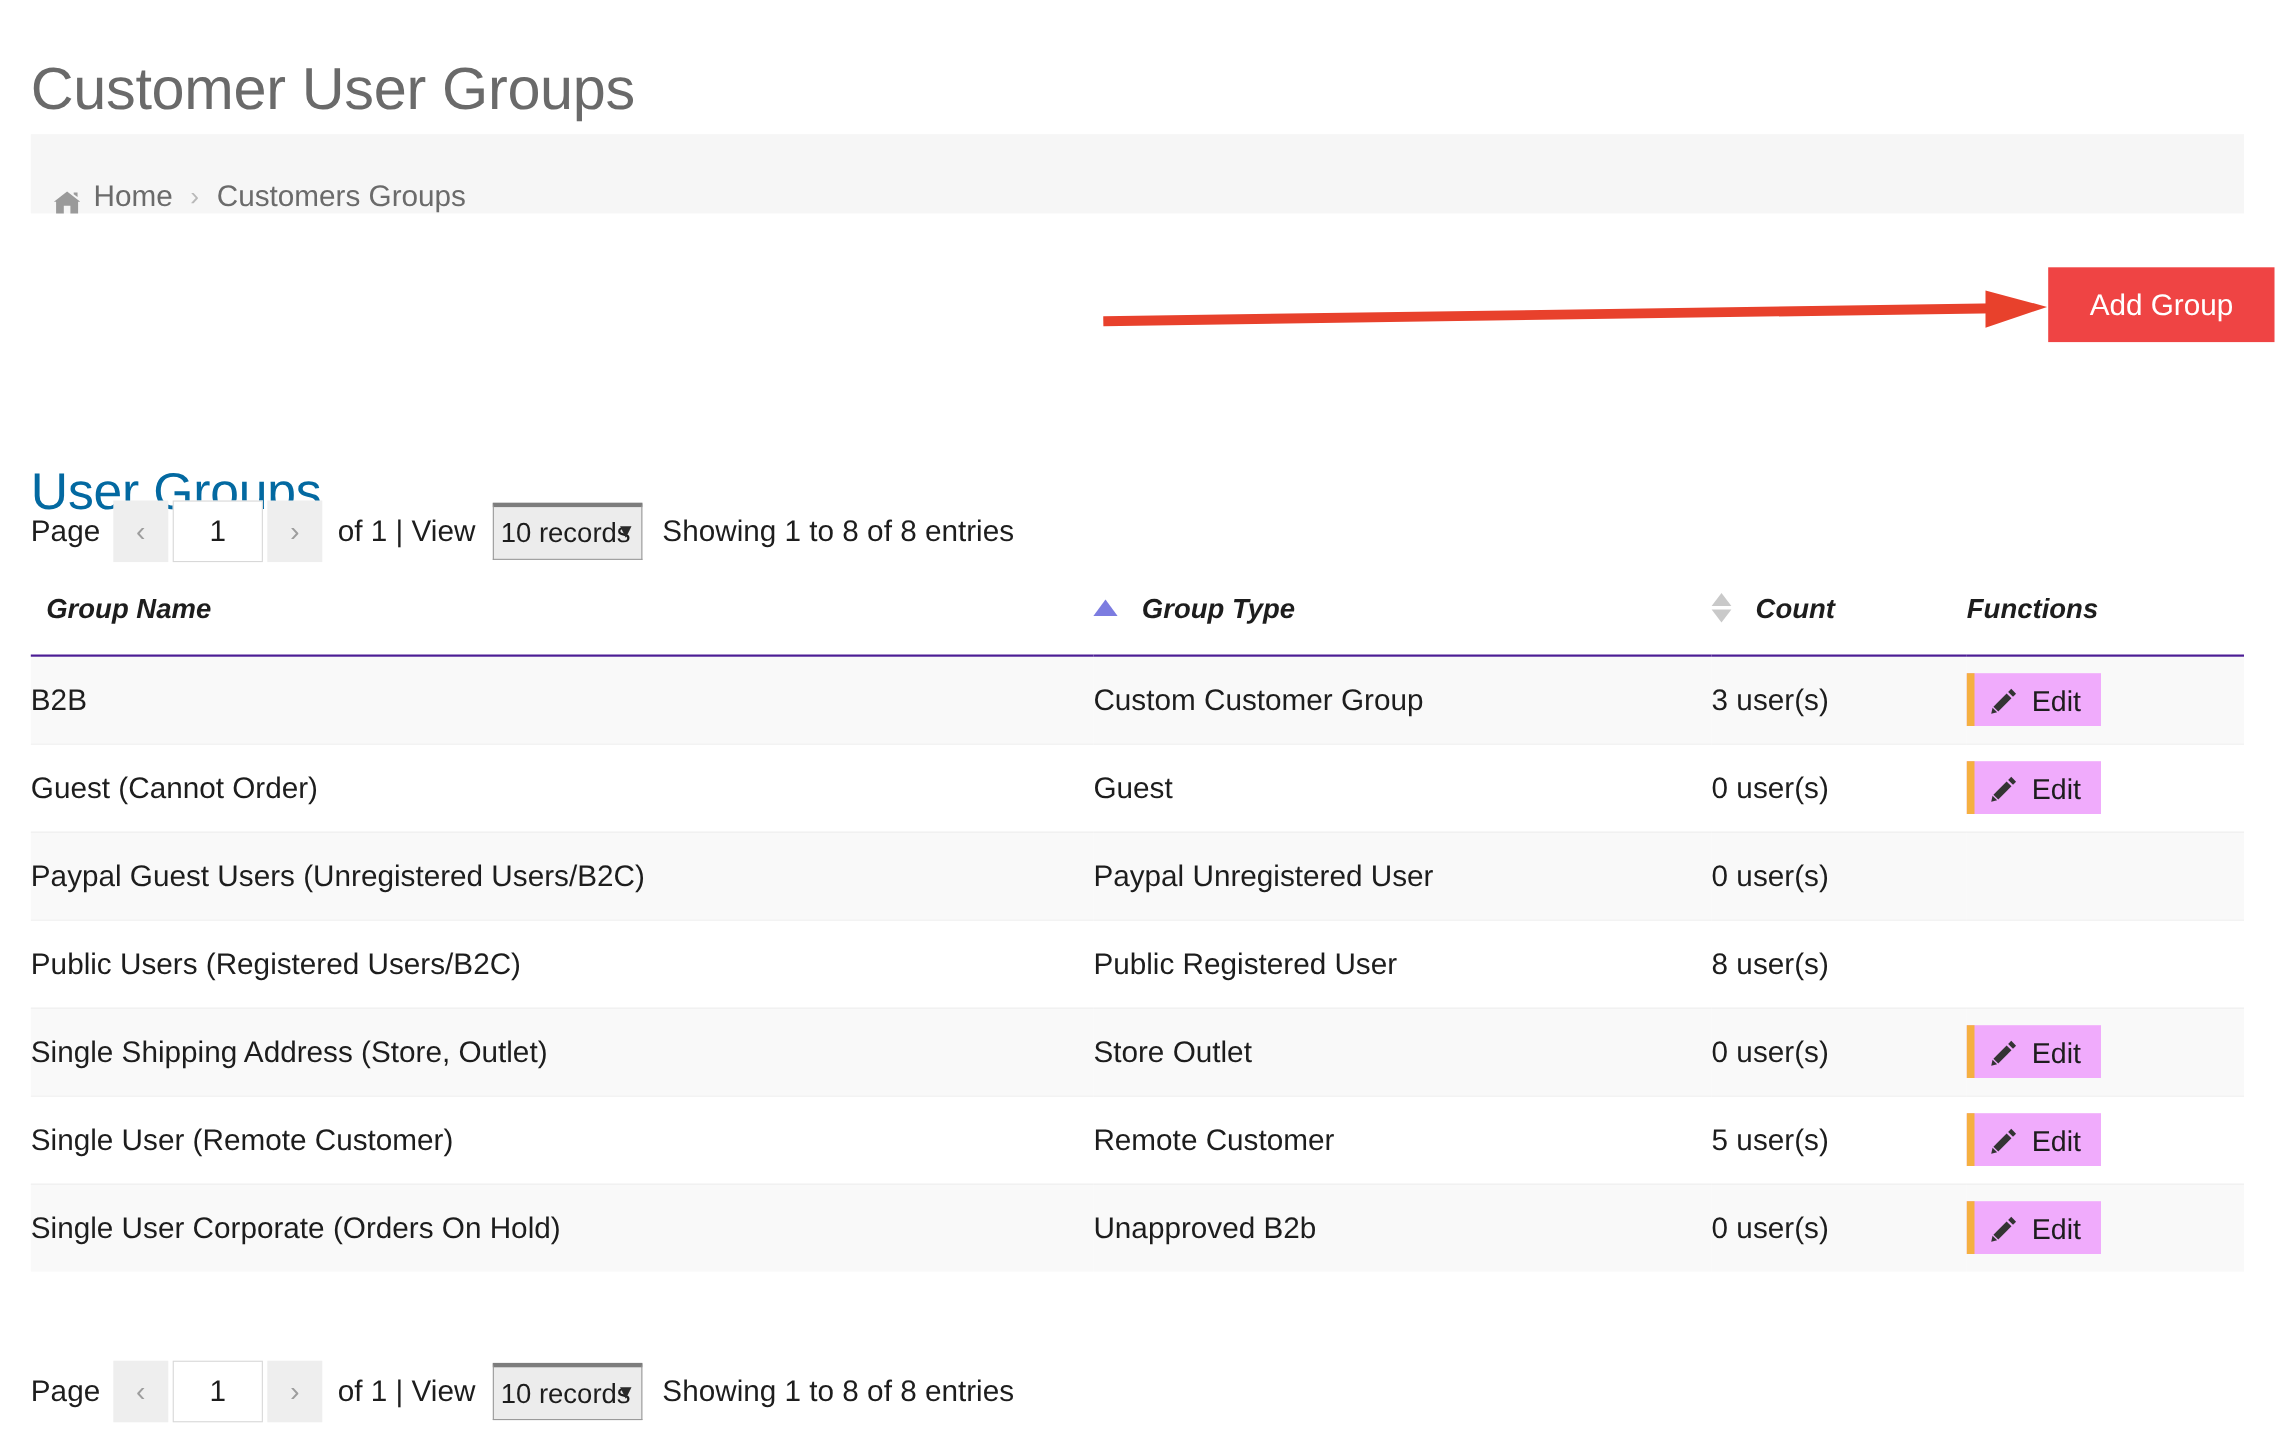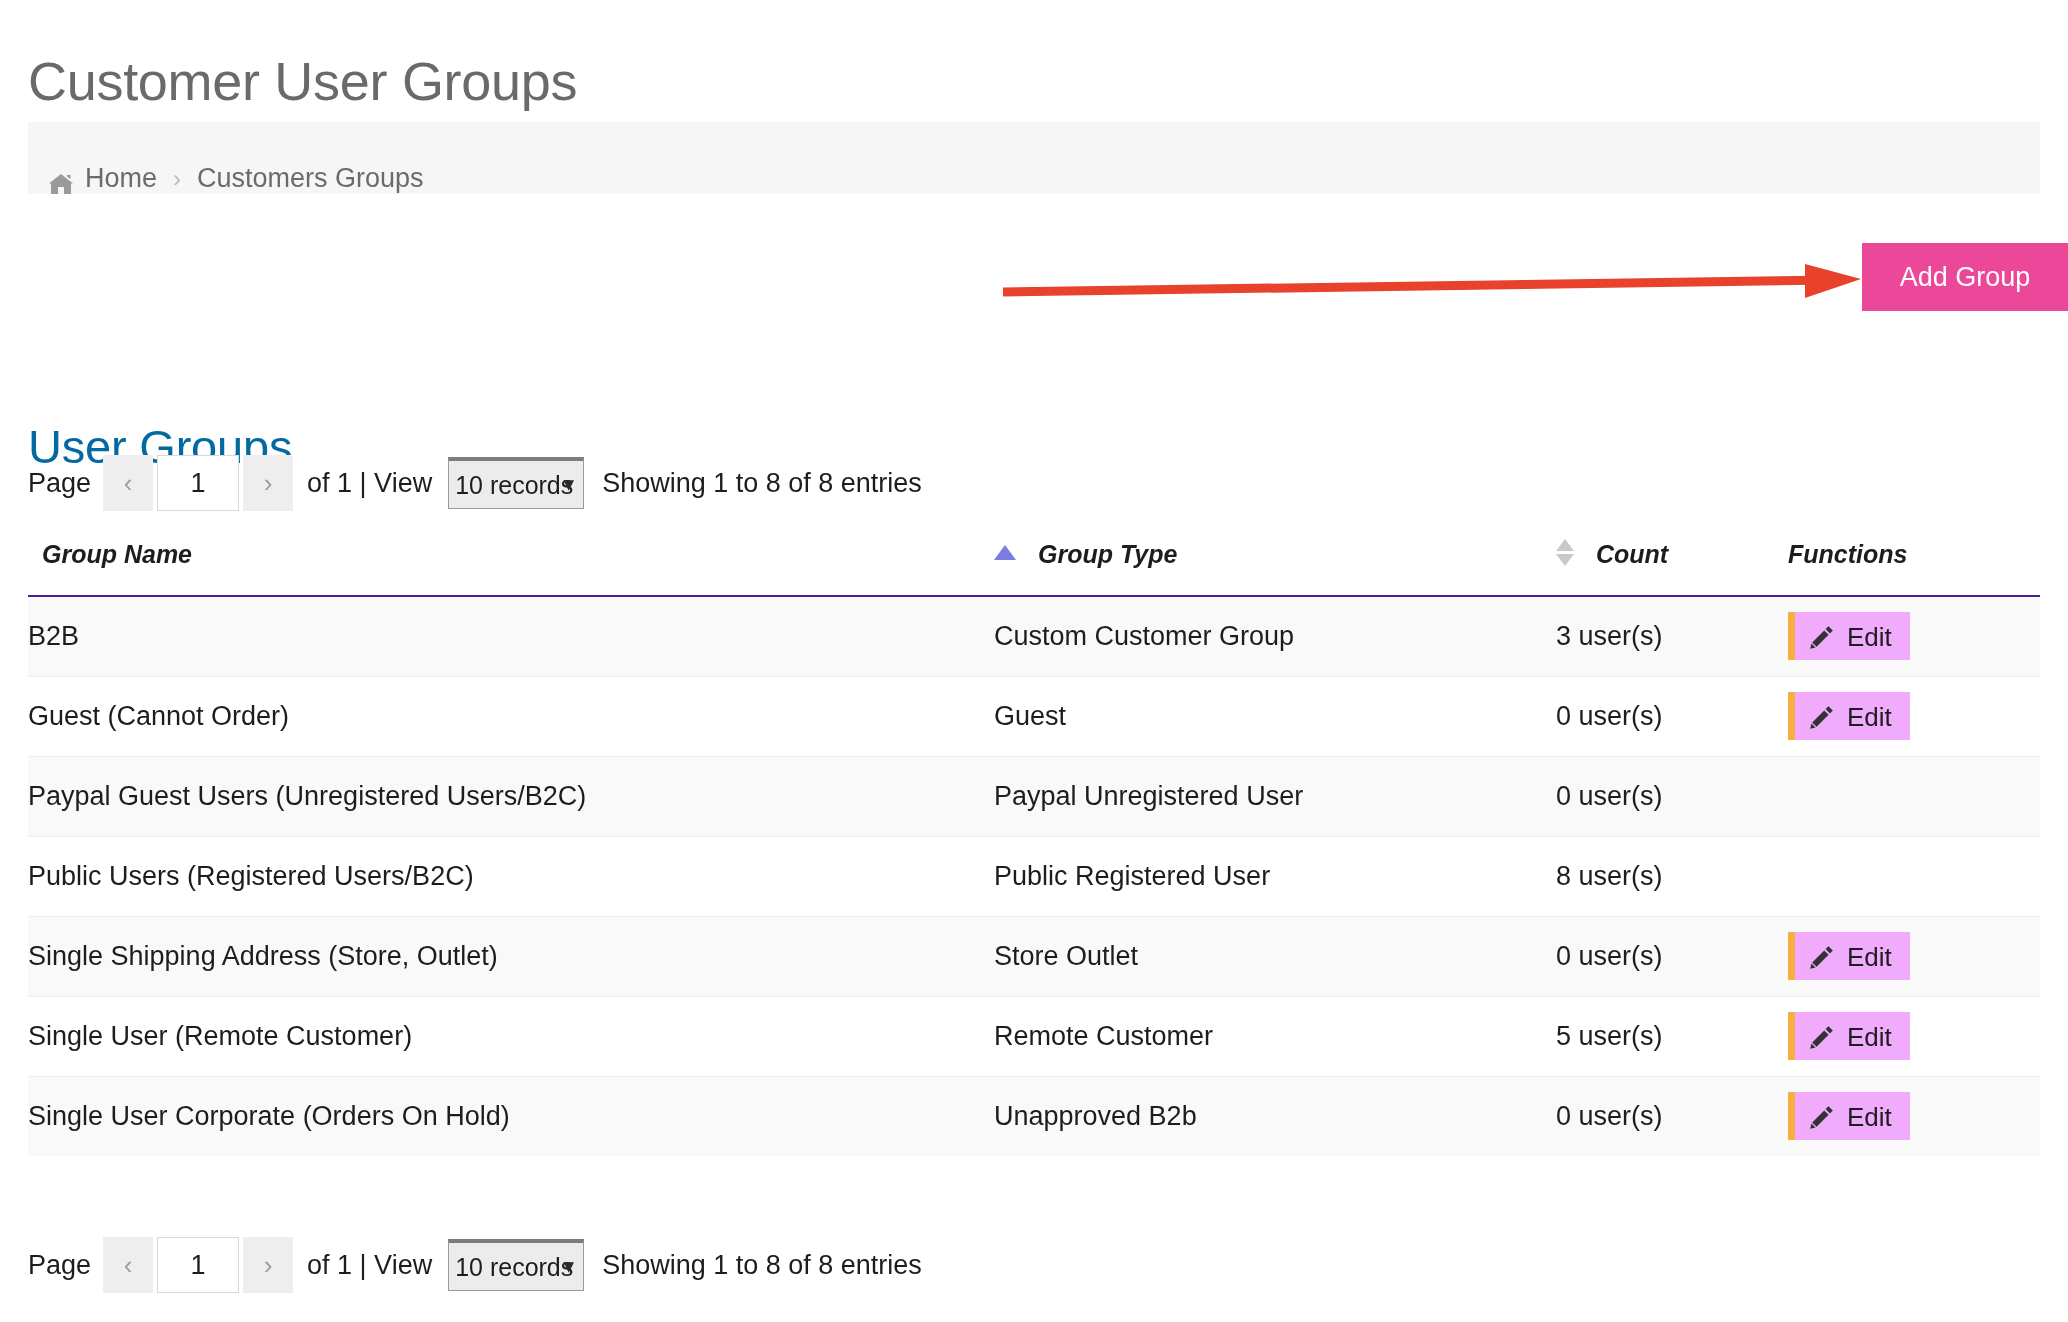--- a/index.html
+++ b/index.html
@@ -65,21 +65,21 @@
     font-size: 27px;
     color: #6b6b6b;
     white-space: nowrap;
   }
 
   
   .add-group-btn {
     position: absolute;
     left: 1862px; top: 243px;
     width: 206px; height: 68px;
-    background: #ec4899;
+    background: #ef4444;
     border: none;
     color: #ffffff;
     font-family: "Liberation Sans", sans-serif;
     font-size: 27px;
     font-weight: 400;
     line-height: 68px;
     text-align: center;
     padding: 0;
     cursor: pointer;
     white-space: nowrap;

